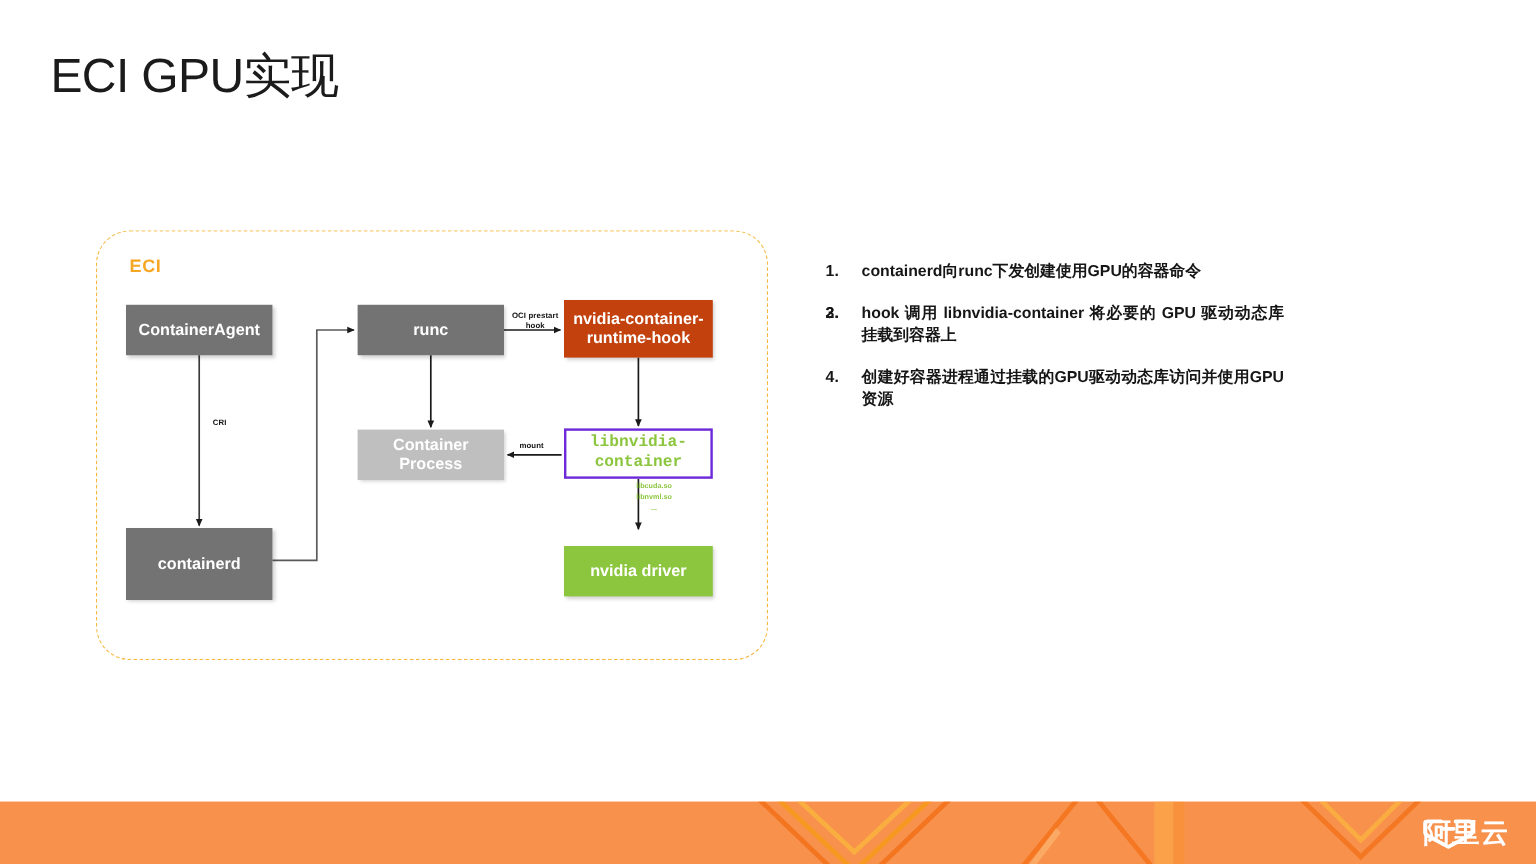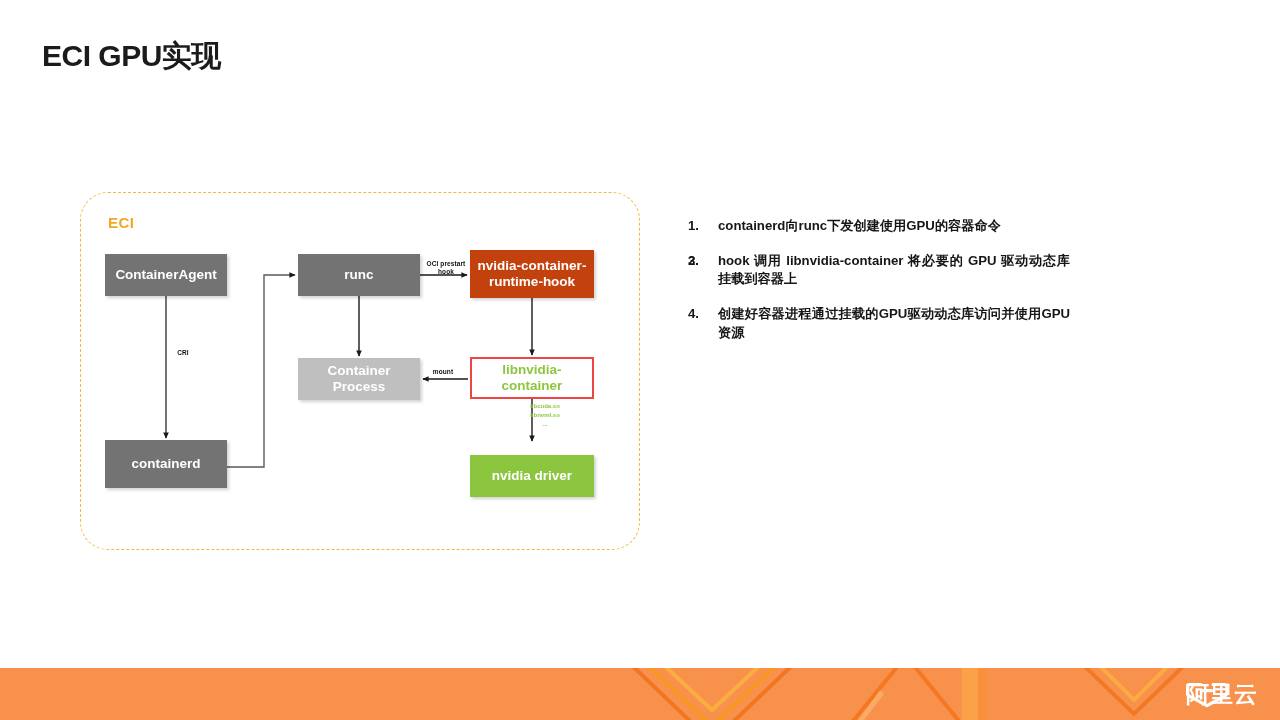--- a/index.html
+++ b/index.html
@@ -12,22 +12,22 @@
   #slide {
     position: relative;
     width: 1280px; height: 720px;
     background: #ffffff;
   }
 
   
   #page-title {
     position: absolute;
     left: 42px; top: 36px;
-    font-size: 30px;
-    font-weight: 700;
+    font-size: 40px;
+    font-weight: 400;
     color: #1b1b1b;
     letter-spacing: -0.5px;
     white-space: nowrap;
   }
 
   
   #diagram {
     position: absolute;
     left: 80px; top: 192px;
     width: 560px; height: 358px;
@@ -60,28 +60,29 @@
     line-height: 1.22;
     box-shadow: 2px 2px 3px rgba(0,0,0,0.18);
     padding: 2px 4px;
   }
   .node.blue  { background: #737373; }
   .node.gray  { background: #BFBFBF; }
   .node.green { background: #c2410c; }
   .node.lgreen{ background: #8CC63F; }
   .node.outline {
     background: #ffffff;
-    border: 2px solid #ef4444;
+    border: 2px solid #6d28d9;
     color: #8CC63F;
     box-shadow: none;
+    font-family: Liberation Mono, monospace;
   }
 
   
   #n-containeragent { left: 25px;  top: 62px;  width: 122px; height: 42px; }
-  #n-containerd     { left: 25px;  top: 248px; width: 122px; height: 48px; }
+  #n-containerd     { left: 25px;  top: 248px; width: 122px; height: 60px; }
   #n-runc           { left: 218px; top: 62px;  width: 122px; height: 42px; }
   #n-container-proc { left: 218px; top: 166px; width: 122px; height: 42px; }
   #n-hook           { left: 390px; top: 58px;  width: 124px; height: 48px; }
   #n-libnvidia      { left: 390px; top: 165px; width: 124px; height: 42px; }
   #n-driver         { left: 390px; top: 263px; width: 124px; height: 42px; }
 
   
   #wires { position: absolute; inset: 0; overflow: visible; }
   .edge-label {
     position: absolute;

